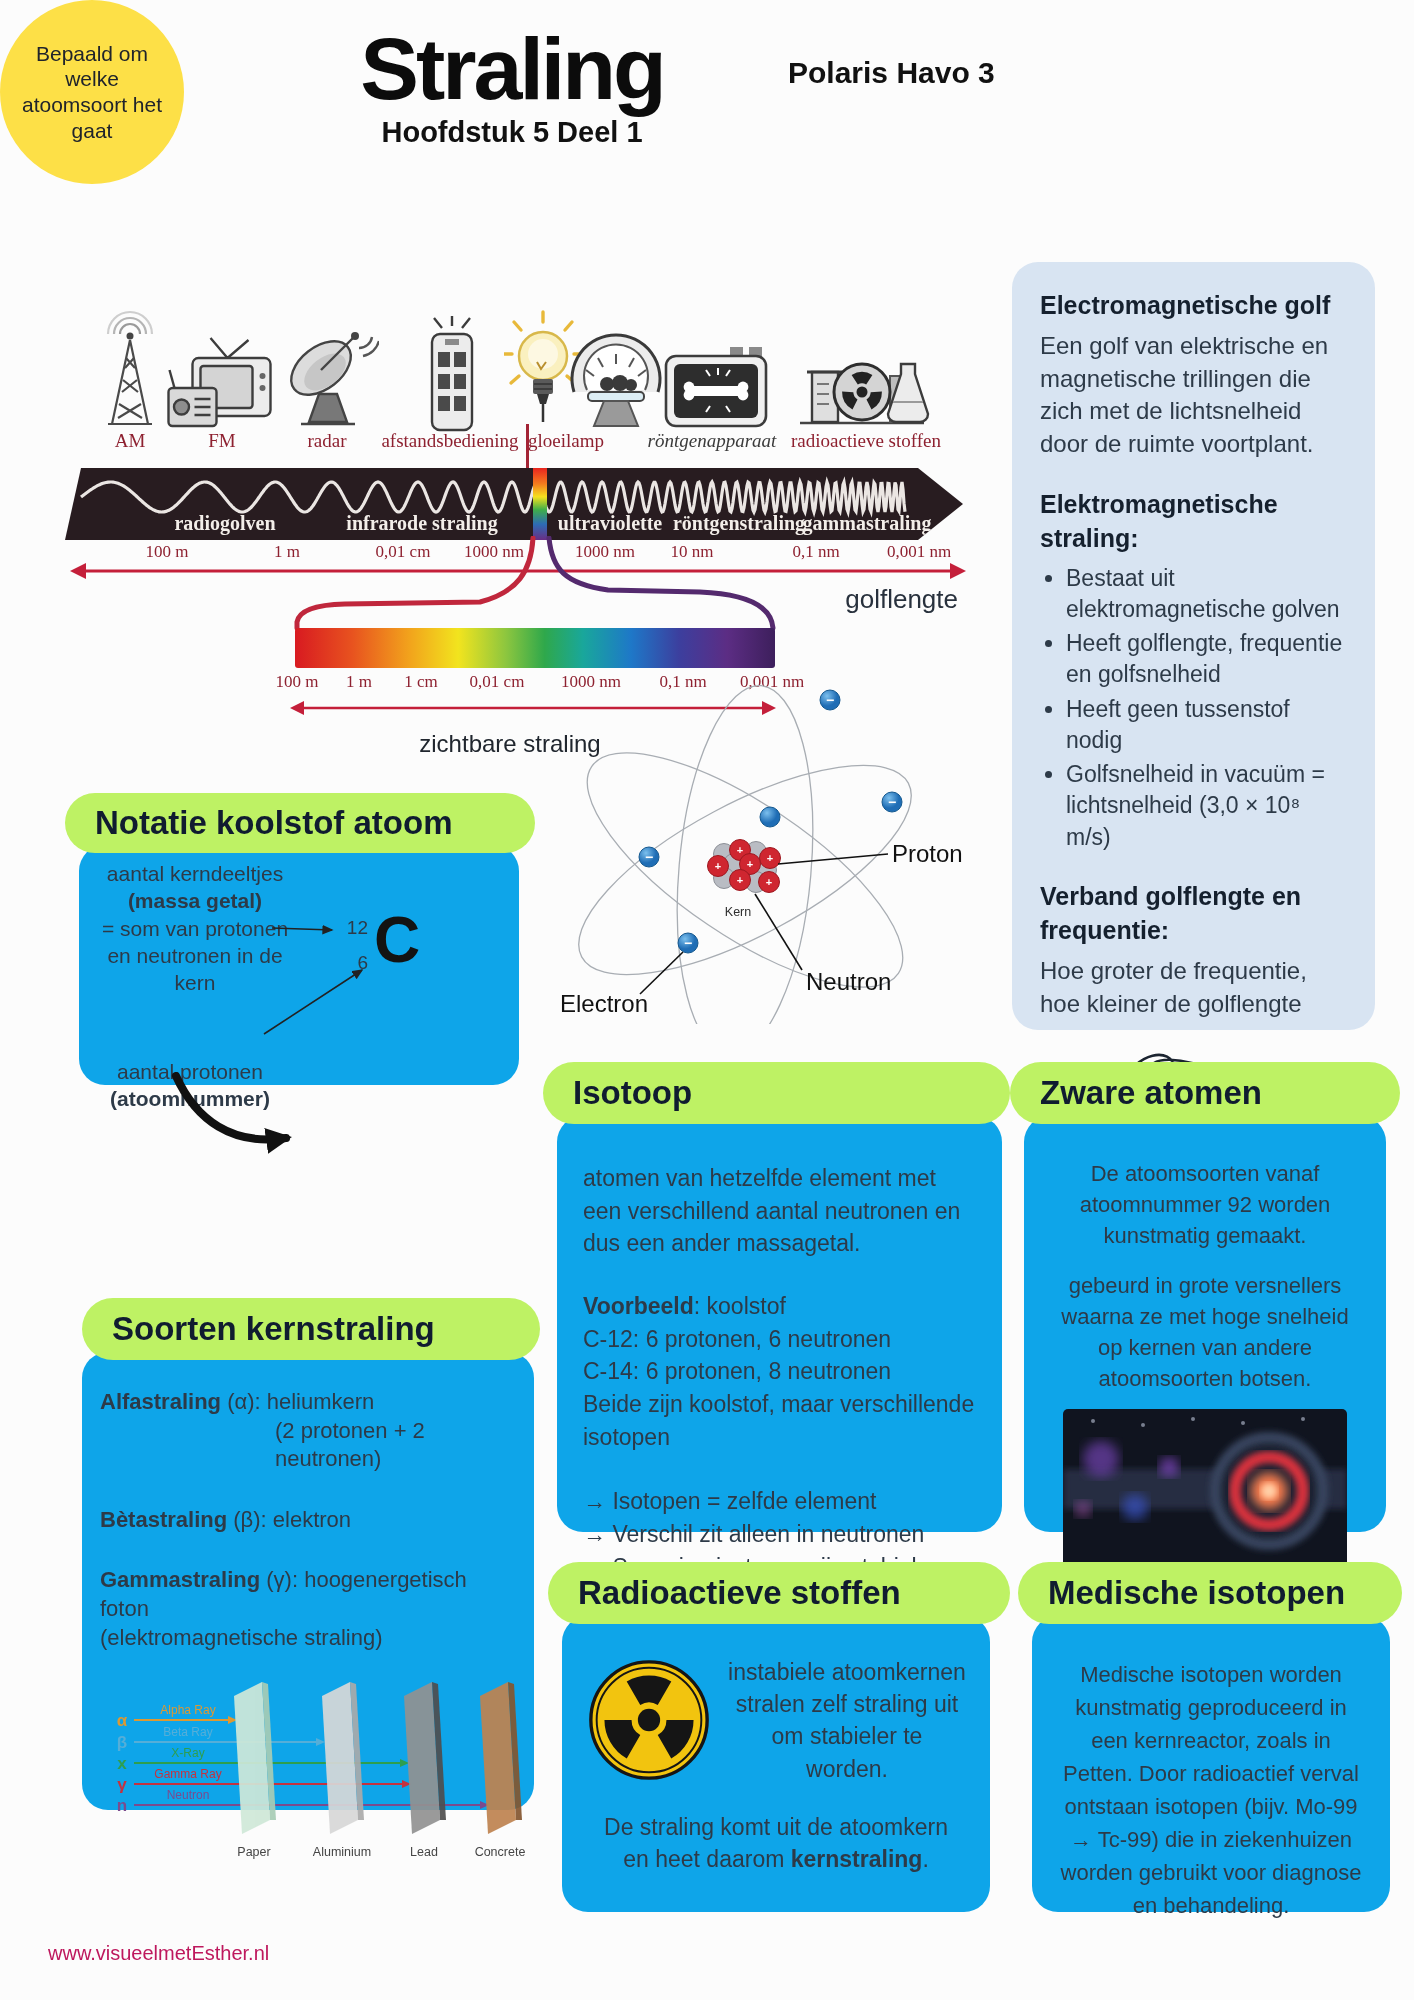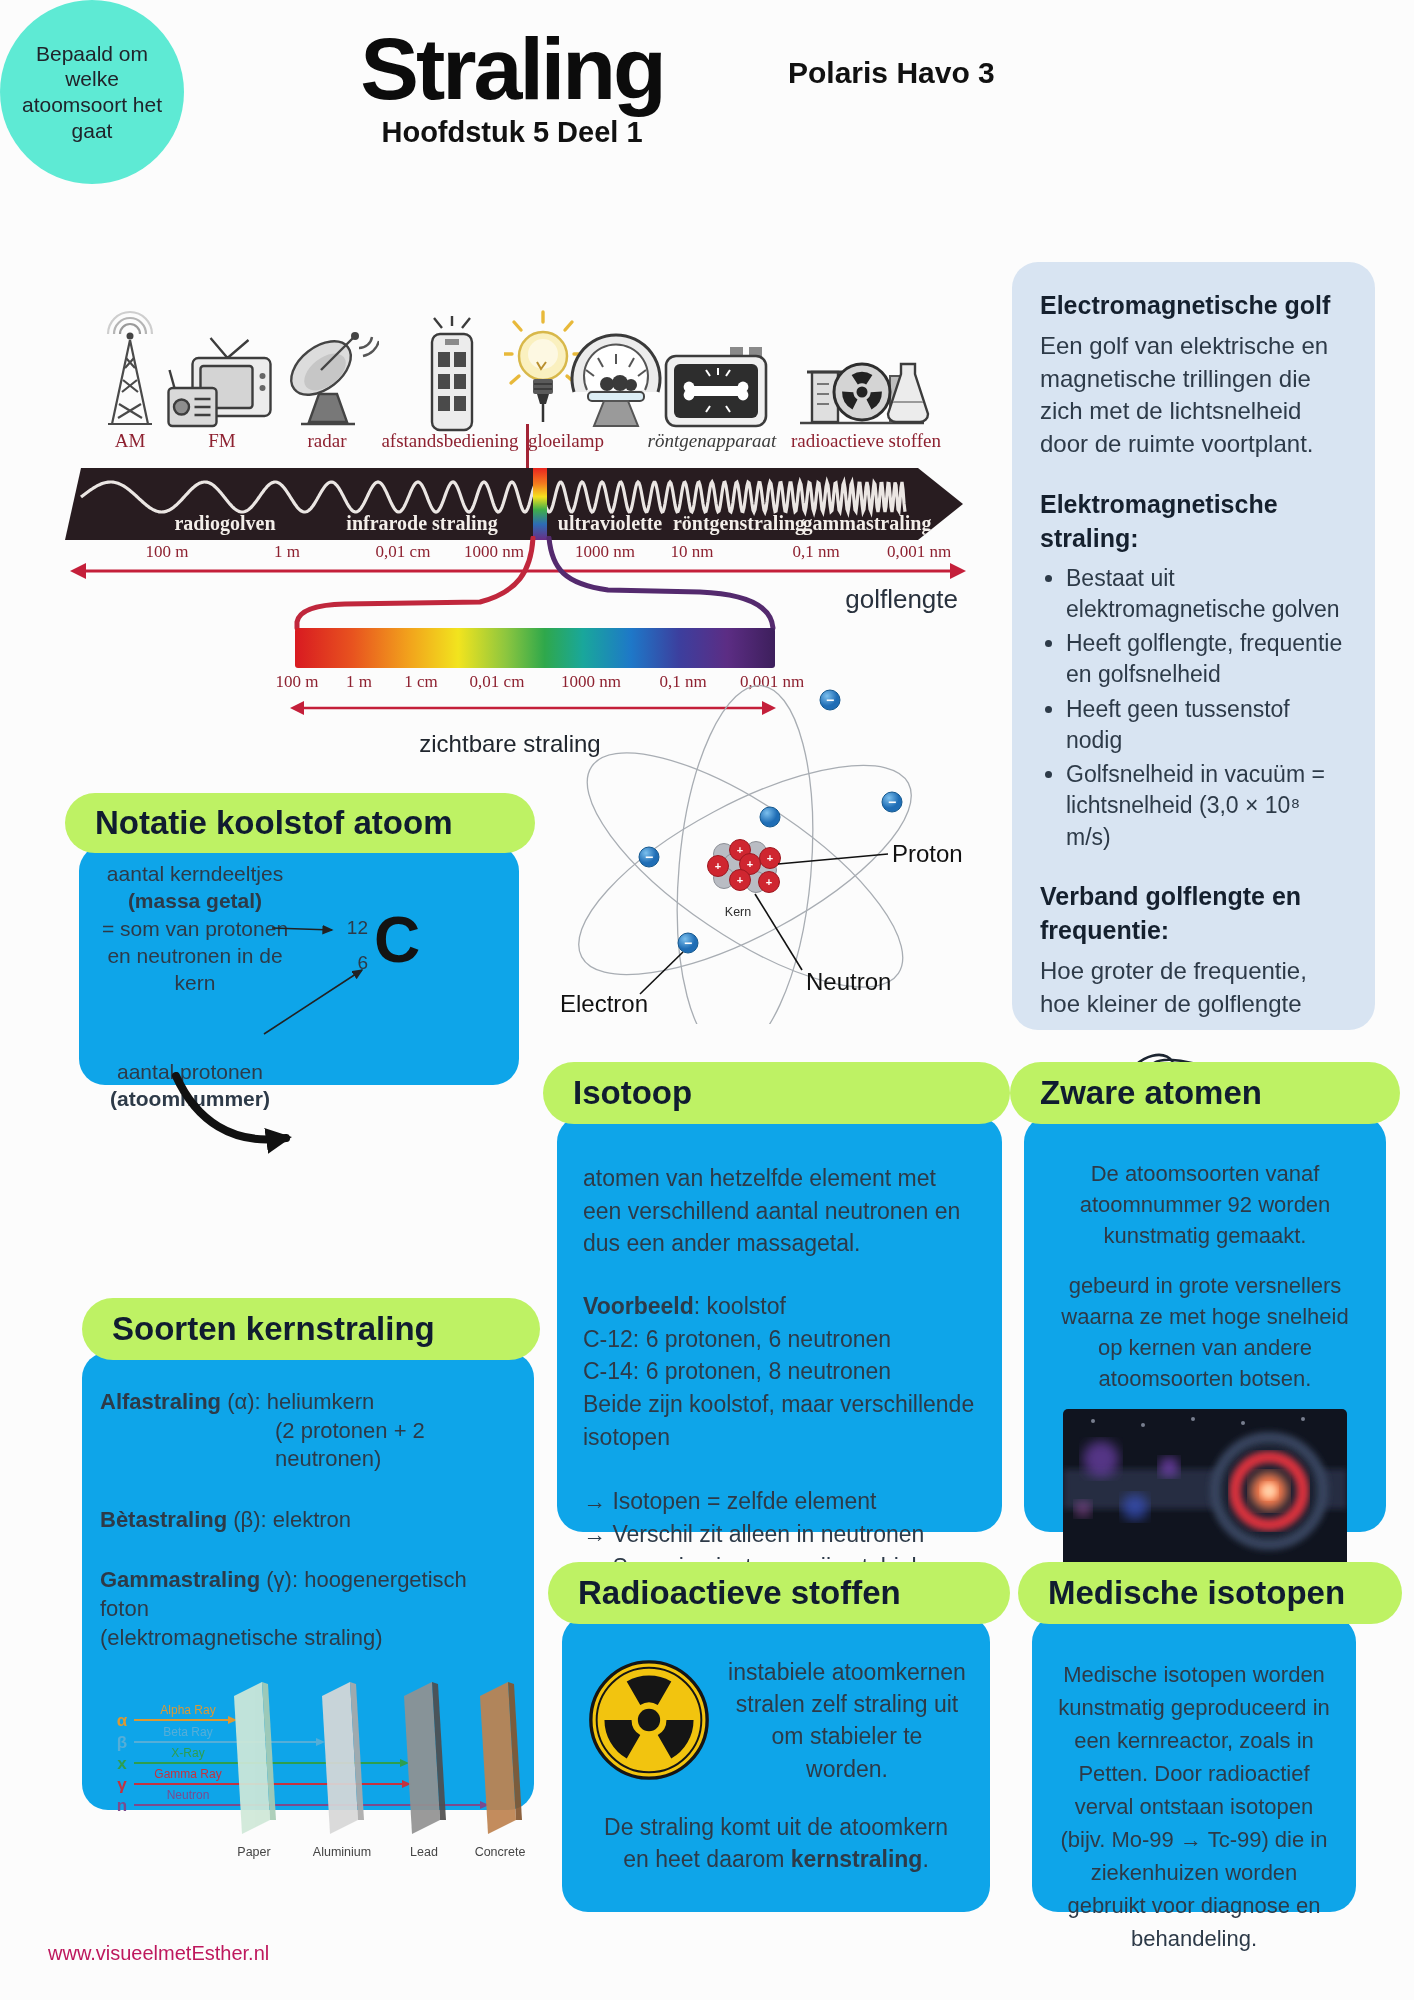--- a/index.html
+++ b/index.html
@@ -39,21 +39,21 @@
   .pill{position:absolute;background:#bef264;border-radius:32px;display:flex;align-items:center;
         padding-left:30px;font-weight:800;color:#101c30;z-index:3;}
   .panel{position:absolute;background:#0ea5e9;border-radius:26px;z-index:1;box-sizing:border-box;margin-left:14px;}
   .rp{background:#d8e4f2;border-radius:26px;padding:26px 28px;box-sizing:border-box;font-size:24px;line-height:1.36;}
   .rp h3{margin:0 0 8px 0;font-size:25px;color:#15202e;}
   .rp ul{margin:6px 0 0 0;padding-left:26px;}
   .rp li{margin:3px 0;font-size:23px;}
   .flow{padding:24px 26px;box-sizing:border-box;font-size:23px;line-height:1.42;}
 
   .notation-text{position:absolute;text-align:center;font-size:21px;line-height:1.3;}
-  .bubble{left:306px;top:1026px;width:184px;height:184px;border-radius:50%;background:#5eead4;
+  .bubble{left:306px;top:1026px;width:184px;height:184px;border-radius:50%;background:#fde047;
           display:flex;align-items:center;justify-content:center;z-index:4;}
   .bubble div{width:152px;text-align:center;font-size:21px;line-height:1.22;color:#20242b;}
 
   .photo{width:284px;height:160px;border-radius:5px;overflow:hidden;margin:14px auto 0 auto;}
   .foot{left:48px;top:1942px;font-size:20px;color:#be185d;}
   svg text{font-family:"Liberation Sans","DejaVu Sans",sans-serif;}
 </style>
 </head>
 <body>
 
@@ -522,18 +522,18 @@
       </svg>
       <p class="center" style="flex:1;margin:0;font-size:23px;line-height:1.4">instabiele atoomkernen stralen zelf straling uit om stabieler te worden.</p>
     </div>
     <p class="center prewrap" style="margin:26px 0 0 0;font-size:23px;line-height:1.4"><span>De straling komt uit de atoomkern
 en heet daarom </span><span class="b">kernstraling</span><span>.</span></p>
   </div>
 
   <div class="pill" style="left:1018px;top:1562px;width:354px;height:62px;font-size:33px">
     <span>Medische isotopen</span>
   </div>
-  <div class="panel center" style="left:1018px;top:1616px;width:324px;height:296px;padding:42px 22px 0 22px;font-size:22px;line-height:1.5">
+  <div class="panel center" style="left:1018px;top:1616px;width:358px;height:296px;padding:42px 22px 0 22px;font-size:22px;line-height:1.5">
     <p style="margin:0">Medische isotopen worden kunstmatig geproduceerd in een kernreactor, zoals in Petten. Door radioactief verval ontstaan isotopen (bijv. Mo-99 → Tc-99) die in ziekenhuizen worden gebruikt voor diagnose en behandeling.</p>
   </div>
 
   <div class="abs foot">www.visueelmetEsther.nl</div>
 </div>
 
 </body></html>

